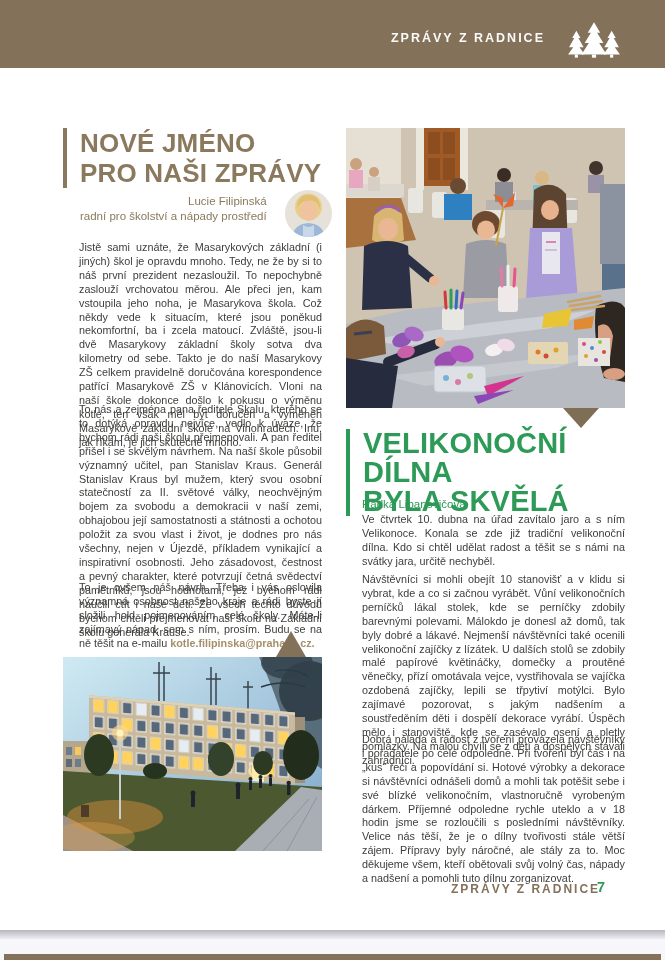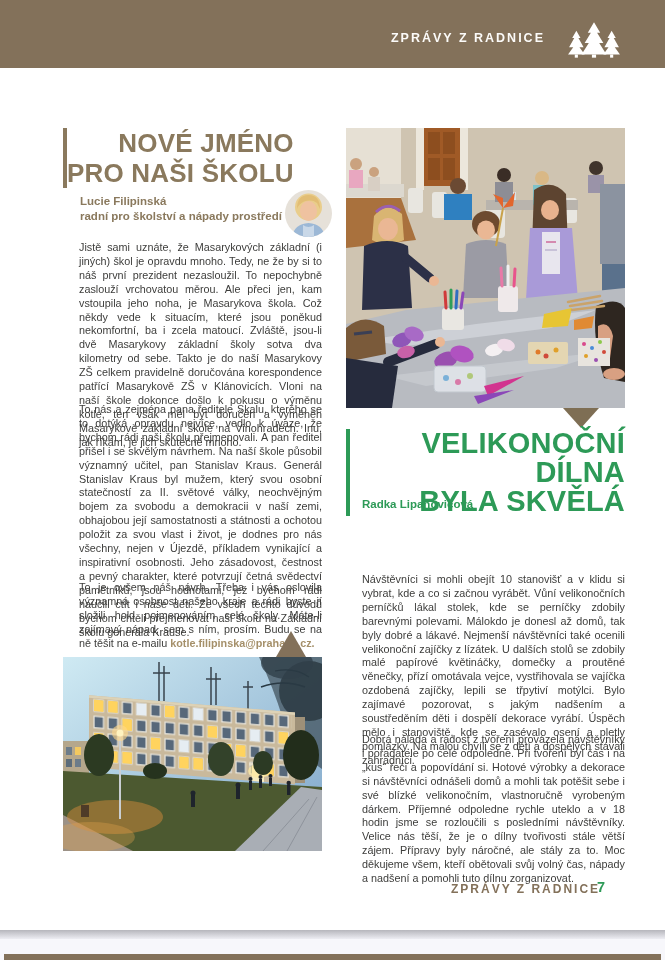--- a/index.html
+++ b/index.html
@@ -10,25 +10,25 @@
   .banner{position:absolute;top:0;left:0;width:665px;height:68px;background:#83715A;}
   .banner-title{position:absolute;top:31px;right:120px;color:#FCFBF9;font-weight:bold;
                 font-size:12.5px;letter-spacing:2px;white-space:nowrap;}
   .banner-trees{position:absolute;top:22px;right:44px;width:54px;height:36px;}
 
   
   .col{position:absolute;top:128px;}
   .col-left{left:63px;width:259px;height:725px;}
   .col-right{left:346px;width:279px;height:762px;}
 
-  .title-block{position:absolute;left:0;border-left:4px solid;font-weight:bold;text-align:right;}
+  .title-block{position:absolute;left:0;border-left:4px solid;padding-left:13px;font-weight:bold;}
   .title-brown{top:0;color:#8A795D;border-color:#8A795D;font-size:26px;line-height:30px;letter-spacing:.2px;}
   .title-green{top:301px;color:#2D9A57;border-color:#2D9A57;font-size:29px;line-height:29px;letter-spacing:.2px;}
 
-  .author{position:absolute;left:17px;font-weight:bold;font-size:11.5px;line-height:15px;}
+  .author{position:absolute;left:17px;font-weight:normal;font-size:11.5px;line-height:15px;text-align:right;}
   .author-brown{top:66px;color:#8A795D;}
   .author-green{top:369px;color:#2D9A57;left:16px;}
 
   .avatar{position:absolute;left:222px;top:62px;width:47px;height:47px;}
 
   .body{position:absolute;left:16px;right:0;margin:0;font-size:10.8px;line-height:13.9px;
         color:#3D3D3B;text-align:justify;hyphens:auto;}
   .p-l1{top:113px;} .p-l2{top:275px;} .p-l3{top:453px;}
   .p-r1{top:385px;} .p-r2{top:445px;} .p-r3{top:605px;}
   .email{color:#A5906A;font-weight:bold;text-decoration:none;cursor:pointer;}
@@ -69,21 +69,21 @@
         <rect x="24" y="31" width="4" height="3"></rect>
         <polygon points="43,8 39,15 41,15 36,24 40,24 35,31 51,31 46,24 50,24 45,15 47,15"></polygon>
         <rect x="41.5" y="31" width="3" height="3"></rect>
       </g>
     </svg>
   </header>
 
   <section class="col col-left">
     <div class="title-block title-brown">
       <div>NOVÉ JMÉNO</div>
-      <div>PRO NAŠI ŠKOLU</div>
+      <div>PRO NAŠI ZPRÁVY</div>
     </div>
 
     <div class="author author-brown">
       <div>Lucie Filipinská</div>
       <div>radní pro školství a nápady prostředí</div>
     </div>
 
     <svg class="avatar" viewBox="0 0 47 47" aria-hidden="true">
       <defs>
           <clipPath id="avclip">
@@ -338,20 +338,21 @@
 
     <div class="tri-down"></div>
 
     <div class="title-block title-green">
       <div>VELIKONOČNÍ DÍLNA</div>
       <div>BYLA SKVĚLÁ</div>
     </div>
 
     <div class="author author-green">Radka Lipanovičová</div>
 
+    <p class="body p-r1">Ve čtvrtek 10. dubna na úřad zavítalo jaro a s ním Velikonoce. Konala se zde již tradiční velikonoční dílna. Kdo si chtěl udělat radost a těšit se s námi na svátky jara, určitě nechyběl.</p>
     <p class="body p-r2">Návštěvníci si mohli obejít 10 stanovišť a v klidu si vybrat, kde a co si začnou vyrábět. Vůní velikonočních perníčků lákal stolek, kde se perníčky zdobily barevnými polevami. Málokdo je donesl až domů, tak byly dobré a lákavé. Nejmenší návštěvníci také ocenili velikonoční zajíčky z lízátek. U dalších stolů se zdobily malé papírové květináčky, domečky a proutěné věnečky, přízí omotávala vejce, vystřihovala se vajíčka ozdobená zajíčky, lepili se třpytiví motýlci. Bylo zajímavé pozorovat, s jakým nadšením a soustředěním děti i dospělí dekorace vyrábí. Úspěch mělo i stanoviště, kde se zasévalo osení a pletly pomlázky. Na malou chvíli se z dětí a dospělých stávali zahradníci.</p>
     <p class="body p-r3">Dobrá nálada a radost z tvoření provázela návštěvníky i pořadatele po celé odpoledne. Při tvoření byl čas i na „kus“ řeči a popovídání si. Hotové výrobky a dekorace si návštěvníci odnášeli domů a mohli tak potěšit sebe i své blízké velikonočním, vlastnoručně vyrobeným dárkem. Příjemné odpoledne rychle uteklo a v 18 hodin jsme se rozloučili s posledními návštěvníky. Velice nás těší, že je o dílny tvořivosti stále větší zájem. Přípravy byly náročné, ale stály za to. Moc děkujeme všem, kteří obětovali svůj volný čas, nápady a nadšení a pomohli tuto dílnu zorganizovat.</p>
   </section>
 
   <span class="footer-journal">ZPRÁVY Z RADNICE</span>
   <span class="footer-page">7</span>
 
   <div class="page-gap"></div>
   <div class="next-page"></div>
   <div class="next-banner"></div>

